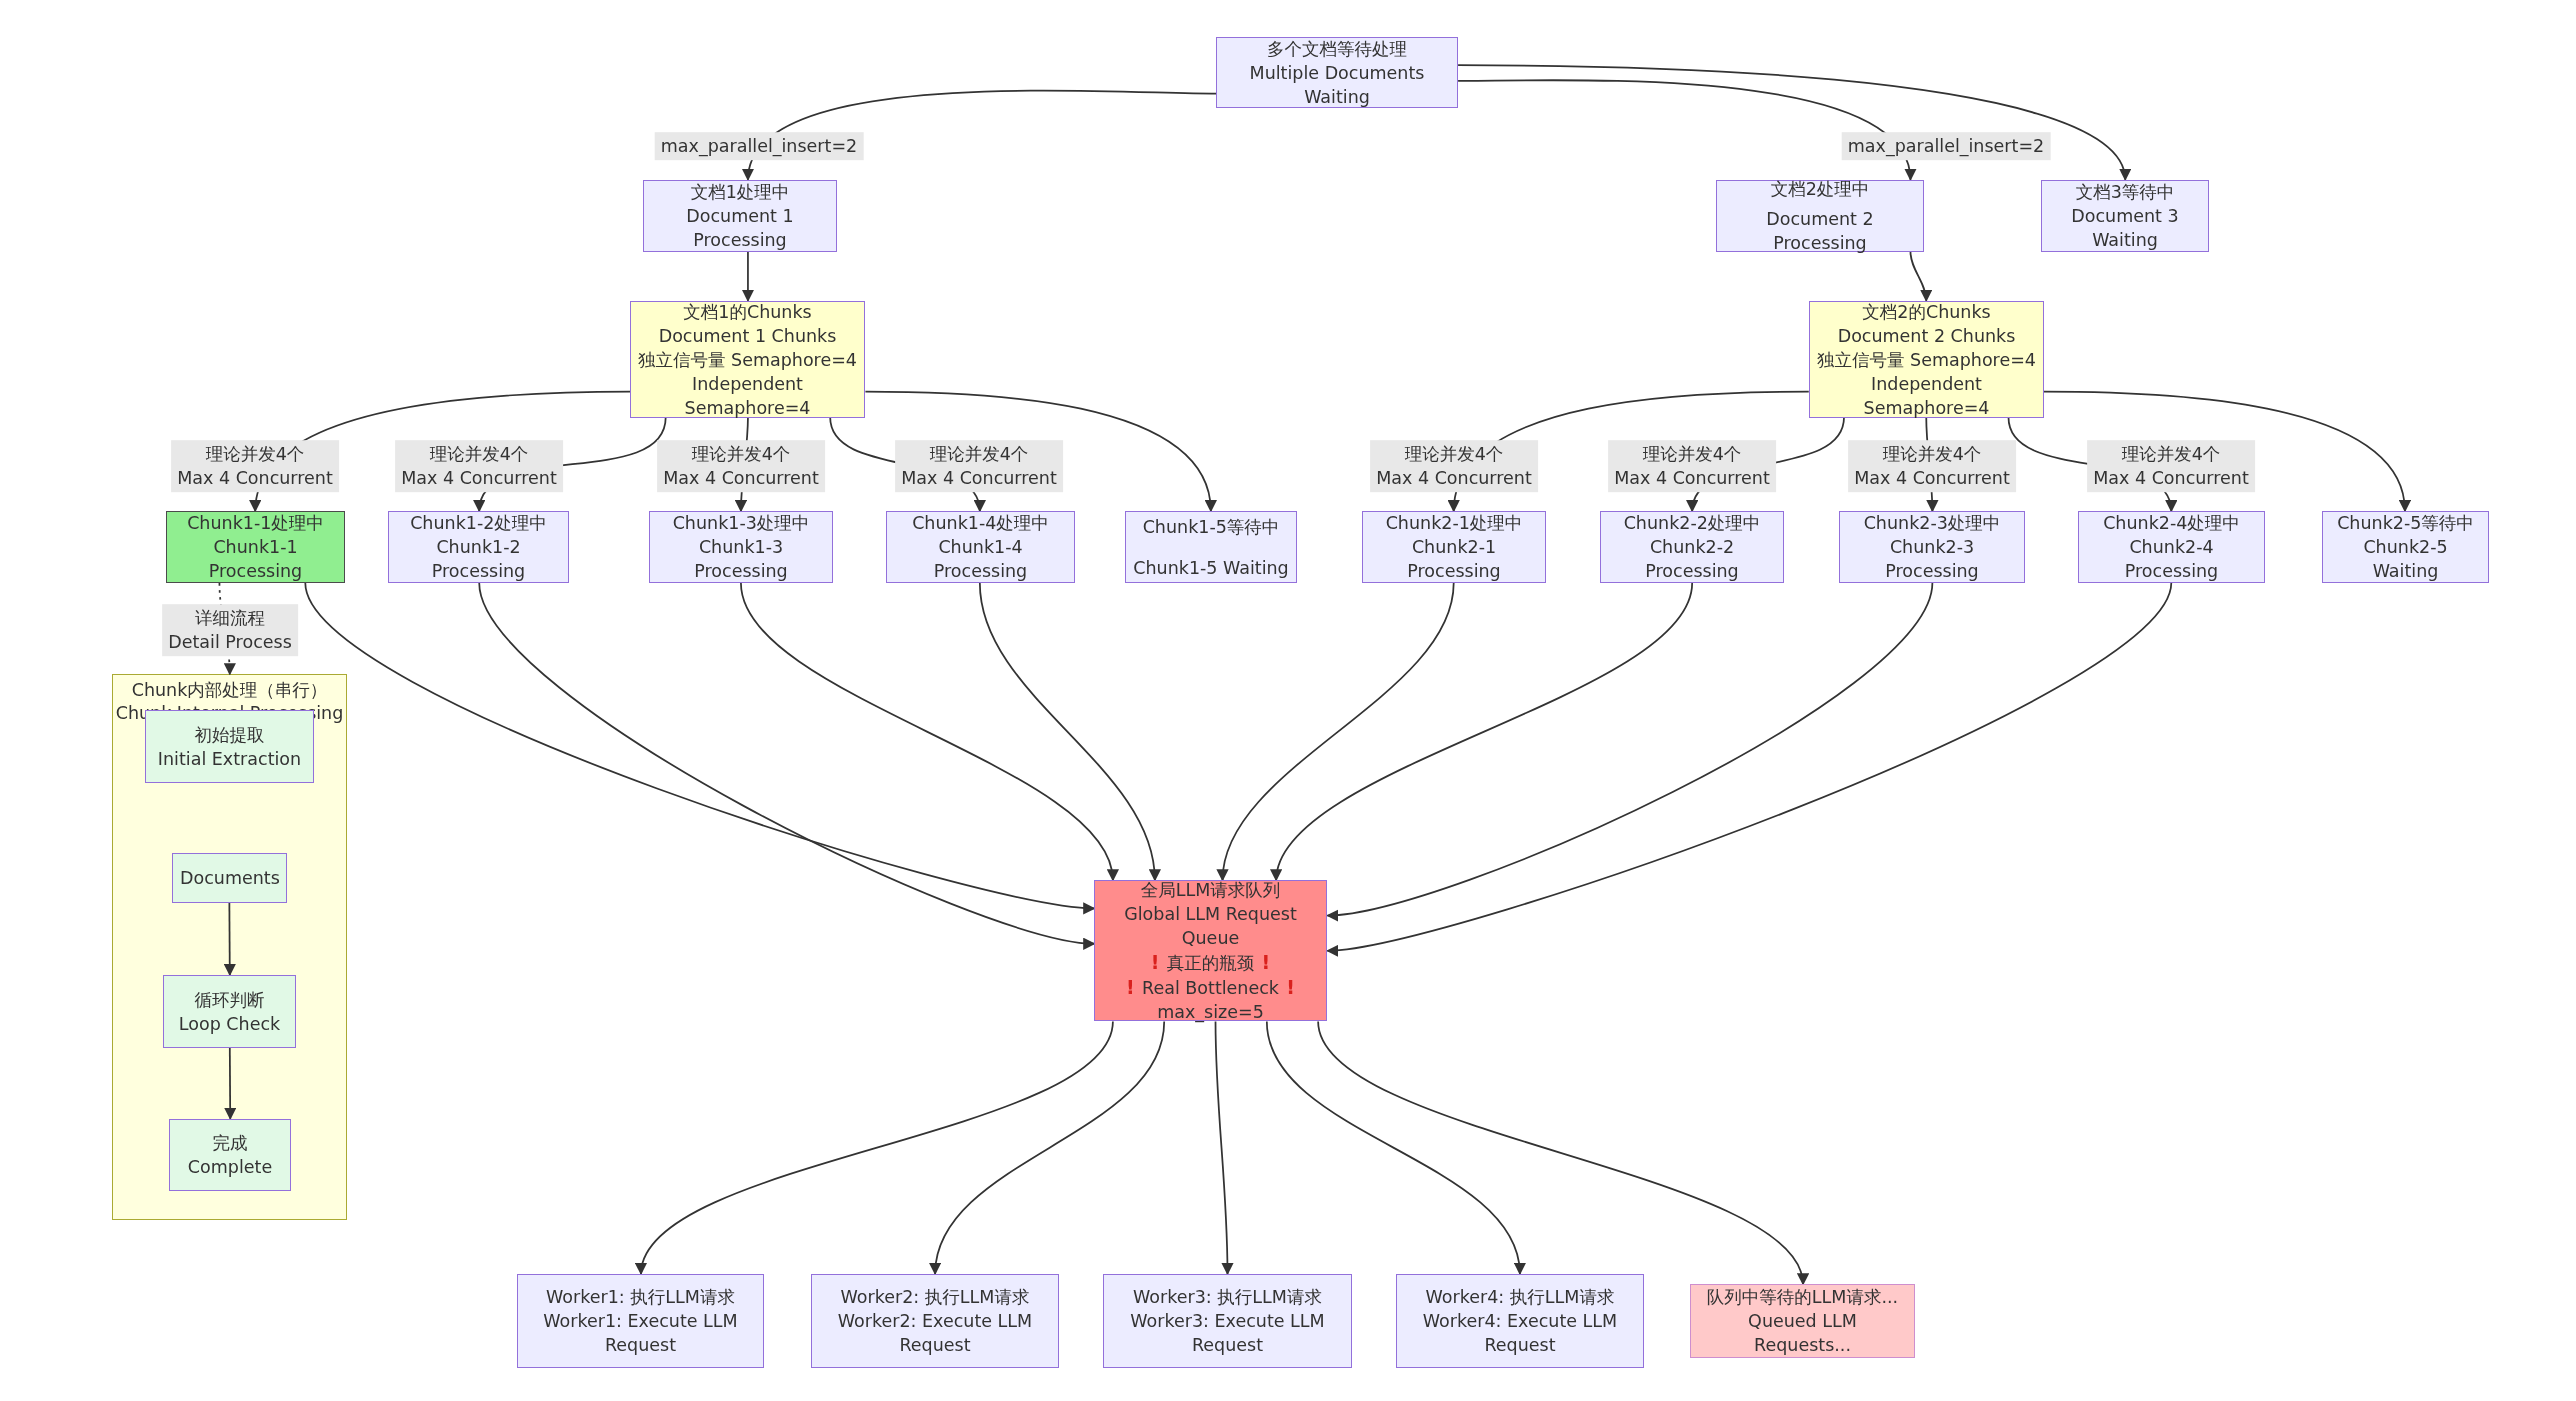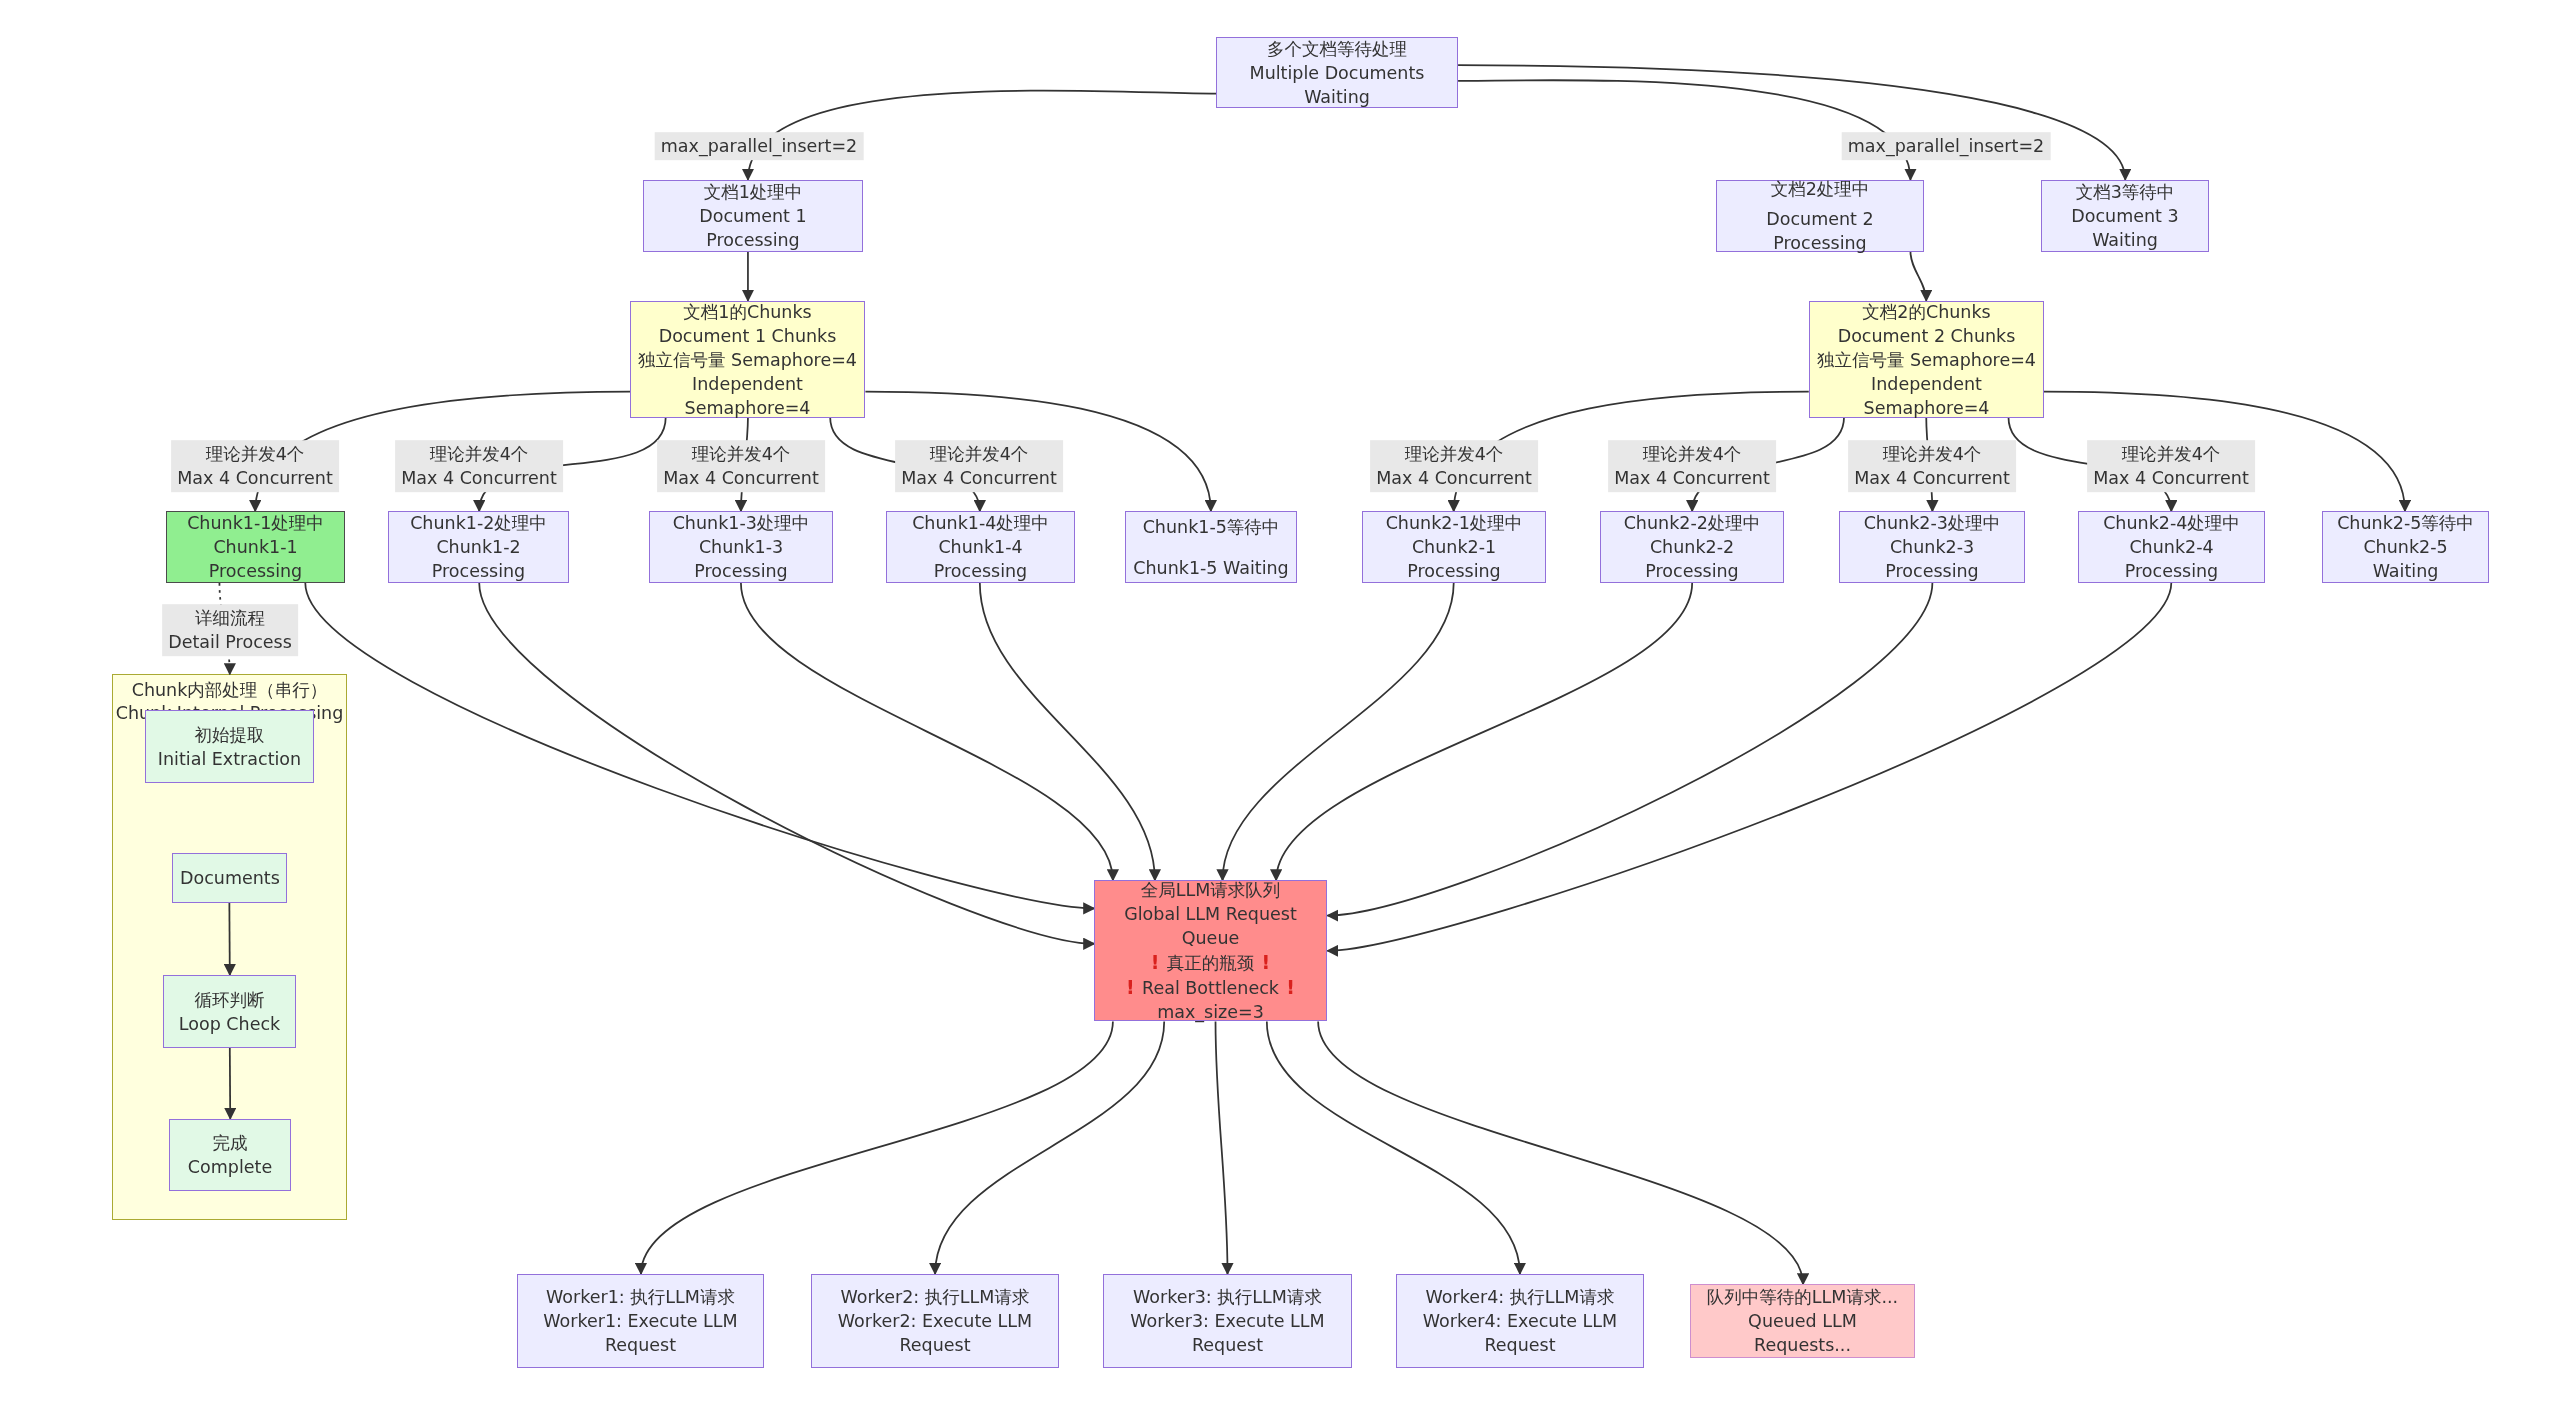--- a/index.html
+++ b/index.html
@@ -92,21 +92,21 @@
       <path d="M1386.32,1165 C1386.32,1265.9136509298914 1400,1352.0863490701086 1400,1453" fill="none" stroke="#333333" stroke-width="2" marker-end="url(#arr)"></path>
       <path d="M1444.84,1165 C1444.84,1295 1733.5,1323 1733.5,1453" fill="none" stroke="#333333" stroke-width="2" marker-end="url(#arr)"></path>
       <path d="M1503.36,1165 C1503.36,1295 2056.5,1335 2056.5,1465" fill="none" stroke="#333333" stroke-width="2" marker-end="url(#arr)"></path>
       <path d="M261.5,1030 C261.5,1058.7005335316262 262,1083.2994664683738 262,1112" fill="none" stroke="#333333" stroke-width="2" marker-end="url(#arr)"></path>
       <path d="M262,1195 C262,1223.3505401183118 262.5,1247.6494598816882 262.5,1276" fill="none" stroke="#333333" stroke-width="2" marker-end="url(#arr)"></path>
     </svg>
     <div class="node lavender" style="left: 1216px; top: 37px; width: 242px; height: 71px;">
       <div class="ln">多个文档等待处理</div>
       <div class="ln">Multiple Documents Waiting</div>
     </div>
-    <div class="node lavender" style="left: 643px; top: 180px; width: 220px; height: 72px;">
+    <div class="node lavender" style="left: 643px; top: 180px; width: 194px; height: 72px;">
       <div class="ln">文档1处理中</div>
       <div class="ln">Document 1 Processing</div>
     </div>
     <div class="node lavender" style="left: 1716px; top: 180px; width: 208px; height: 72px; gap: 6px;">
       <div class="ln">文档2处理中</div>
       <div class="ln">Document 2 Processing</div>
     </div>
     <div class="node lavender" style="left: 2041px; top: 180px; width: 168px; height: 72px;">
       <div class="ln">文档3等待中</div>
       <div class="ln">Document 3 Waiting</div>
@@ -176,21 +176,21 @@
     </div>
     <div class="node mint" style="left: 169px; top: 1119px; width: 122px; height: 72px;">
       <div class="ln">完成</div>
       <div class="ln">Complete</div>
     </div>
     <div class="node red" style="left: 1094px; top: 880px; width: 233px; height: 141px;">
       <div class="ln">全局LLM请求队列</div>
       <div class="ln">Global LLM Request Queue</div>
       <div class="ln"><span class="excl">!</span> 真正的瓶颈 <span class="excl">!</span></div>
       <div class="ln"><span class="excl">!</span> Real Bottleneck <span class="excl">!</span></div>
-      <div class="ln">max_size=3</div>
+      <div class="ln">max_size=5</div>
     </div>
     <div class="node lavender" style="left: 517px; top: 1274px; width: 247px; height: 94px;">
       <div class="ln">Worker1: 执行LLM请求</div>
       <div class="ln">Worker1: Execute LLM Request</div>
     </div>
     <div class="node lavender" style="left: 811px; top: 1274px; width: 248px; height: 94px;">
       <div class="ln">Worker2: 执行LLM请求</div>
       <div class="ln">Worker2: Execute LLM Request</div>
     </div>
     <div class="node lavender" style="left: 1103px; top: 1274px; width: 249px; height: 94px;">

